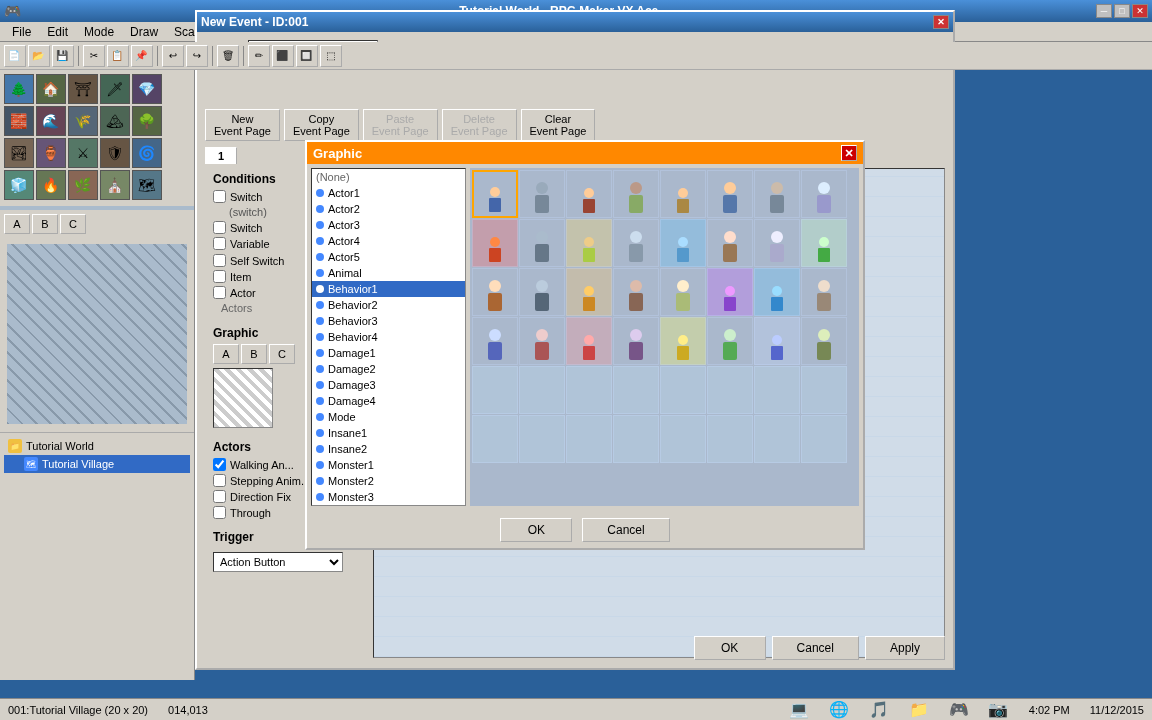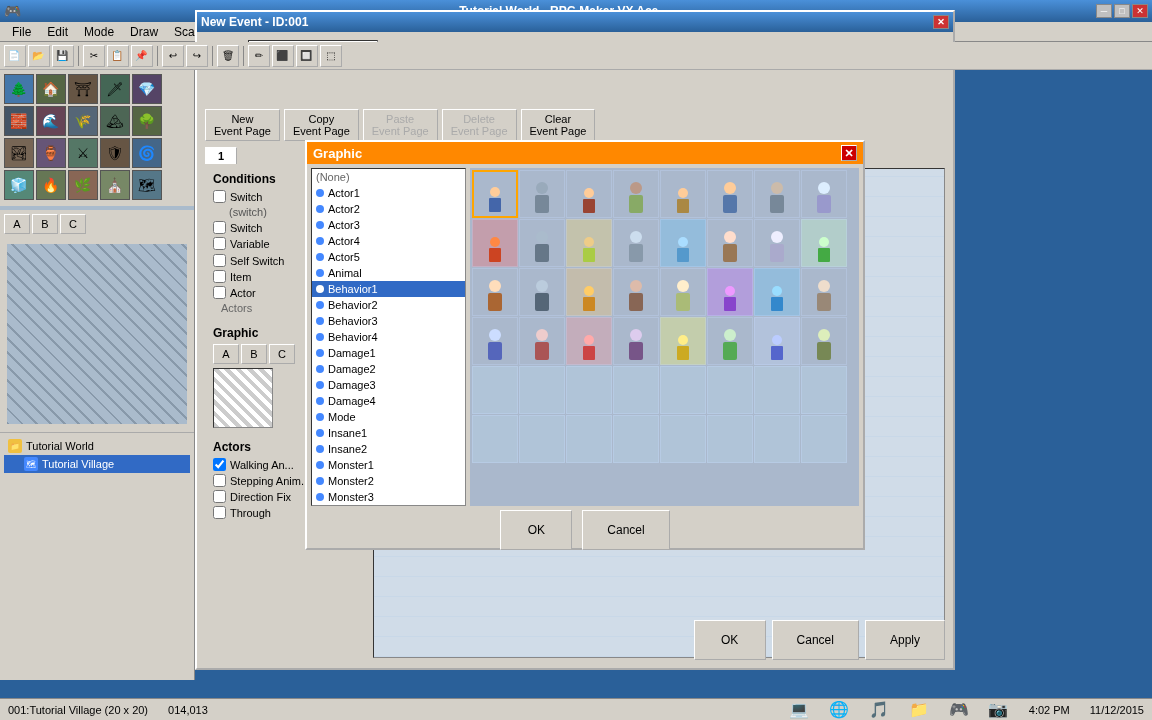--- a/index.html
+++ b/index.html
@@ -316,21 +316,21 @@
       height: 40px;
       display: flex;
       align-items: center;
       justify-content: center;
       gap: 10px;
       padding: 4px;
     }
     .dialog-btn {
       background: #d4d0c8;
       border: 1px outset #fff;
-      padding: 12px 24px;
+      padding: 4px 24px;
       font-size: 12px;
       cursor: pointer;
       min-width: 72px;
     }
 
     
     .icon-grid {
       display: grid;
       grid-template-columns: repeat(5, 30px);
       gap: 2px;
@@ -648,20 +648,30 @@
           <div class="condition-row">
             <input type="checkbox" style="">
             <span class="checkbox-label">Direction Fix</span>
           </div>
           <div class="condition-row">
             <input type="checkbox" style="">
             <span class="checkbox-label">Through</span>
           </div>
         </div>
 
+        <div class="trigger-section" style="flex-direction:column;align-items:flex-start;">
+          <span class="trigger-label">Trigger</span>
+          <select style="width:130px;">
+            <option>Action Button</option>
+            <option>Player Touch</option>
+            <option>Event Touch</option>
+            <option>Autorun</option>
+            <option>Parallel</option>
+          </select>
+        </div>
       </div>
 
       <div style="flex:1;background:repeating-linear-gradient(0deg,#c8d8e8 0,#c8d8e8 1px,#d0dce8 1px,#d0dce8 20px);border:1px inset #888;">
         <div style="padding:4px;font-size:11px;color:#666;">Contents</div>
       </div>
     </div>
   </div>
 
   <div style="position:absolute;bottom:8px;right:8px;display:flex;gap:6px;">
     <button class="dialog-btn">OK</button>

